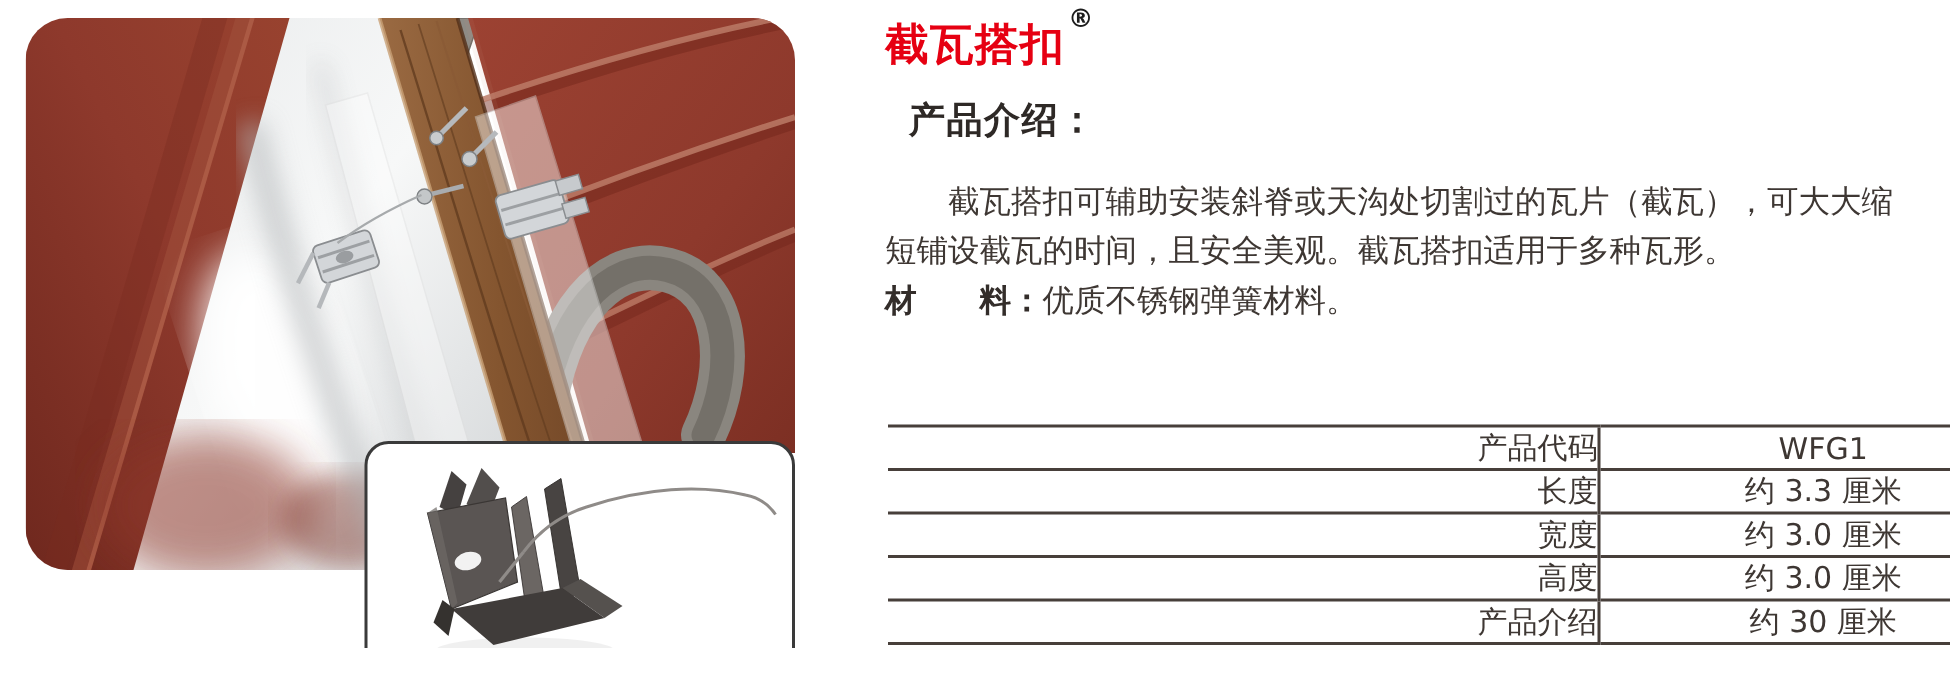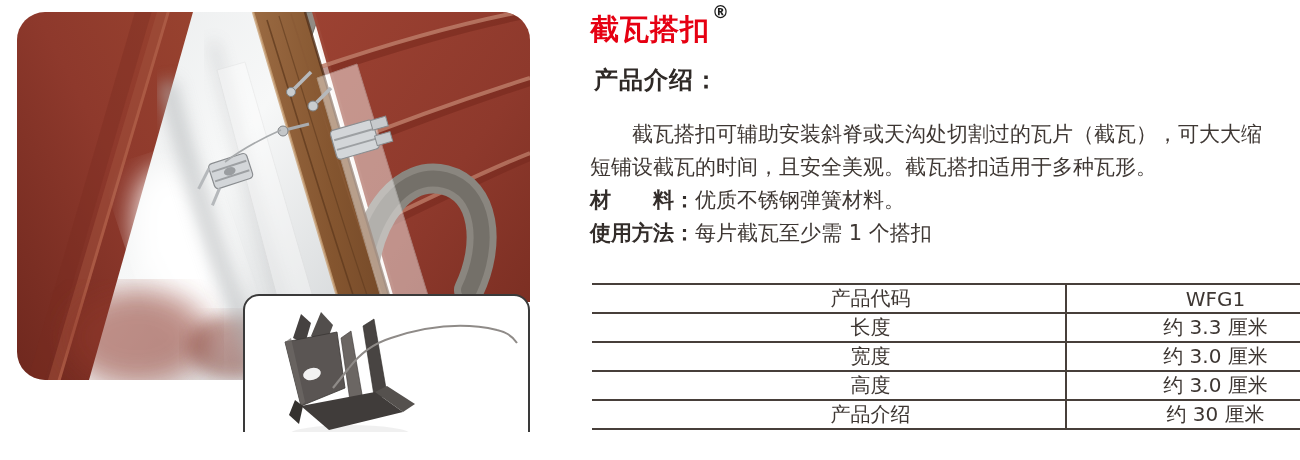--- a/index.html
+++ b/index.html
@@ -26,42 +26,42 @@
   .title{
     position:absolute;left:0;top:10px;
     font-size:29px;font-weight:700;color:#e60012;
     letter-spacing:1px;white-space:nowrap;
   }
   .title sup{
     font-size:17px;color:#1c1c1c;font-weight:700;
     position:relative;top:-10px;left:2px;letter-spacing:0;
   }
   .section-heading{
-    position:absolute;left:4px;top:64px;
+    position:absolute;left:16px;top:64px;
     font-size:24px;font-weight:700;color:#2e2926;letter-spacing:1px;
   }
   .body-block{
     position:absolute;left:0;top:118px;width:693px;
     font-size:21px;line-height:33px;color:#3e3733;
   }
   .body-block .indent{text-indent:2em;}
   .spec-line .label{font-weight:700;color:#332d2a;}
   
   .spec-table{
     position:absolute;left:592px;top:283px;width:686px;
     border-collapse:collapse;table-layout:fixed;
     font-size:20px;color:#3e3733;
   }
   .spec-table td{
     height:26.2px;padding:0;
     border-top:2.5px solid #473f3a;
     vertical-align:middle;
   }
   .spec-table tr:last-child td{border-bottom:2.5px solid #473f3a;}
-  .spec-table td.c1{width:389px;padding-left:84px;text-align:center;}
+  .spec-table td.c1{width:389px;padding-left:84px;text-align:right;}
   .spec-table td.c2{width:297px;text-align:center;border-left:2.5px solid #473f3a;}
 </style>
 </head>
 <body>
 
 <div class="page">
 
   <div class="figure-main">
     <svg width="513" height="368" viewBox="0 0 513 368">
       <defs>
@@ -192,23 +192,20 @@
     </div>
 
     <div class="section-heading">产品介绍：</div>
 
     <div class="body-block">
       <div class="indent">截瓦搭扣可辅助安装斜脊或天沟处切割过的瓦片（截瓦），可大大缩</div>
       <div>短铺设截瓦的时间，且安全美观。截瓦搭扣适用于多种瓦形。</div>
       <div class="spec-line">
         <span class="label">材　　料：</span><span>优质不锈钢弹簧材料。</span>
       </div>
-      <div class="spec-line">
-        <span class="label">使用方法：</span><span>每片截瓦至少需 1 个搭扣</span>
-      </div>
     </div>
   </div>
 
   <table class="spec-table">
     <tbody>
       <tr>
         <td class="c1">产品代码</td>
         <td class="c2">WFG1</td>
       </tr>
       <tr>

